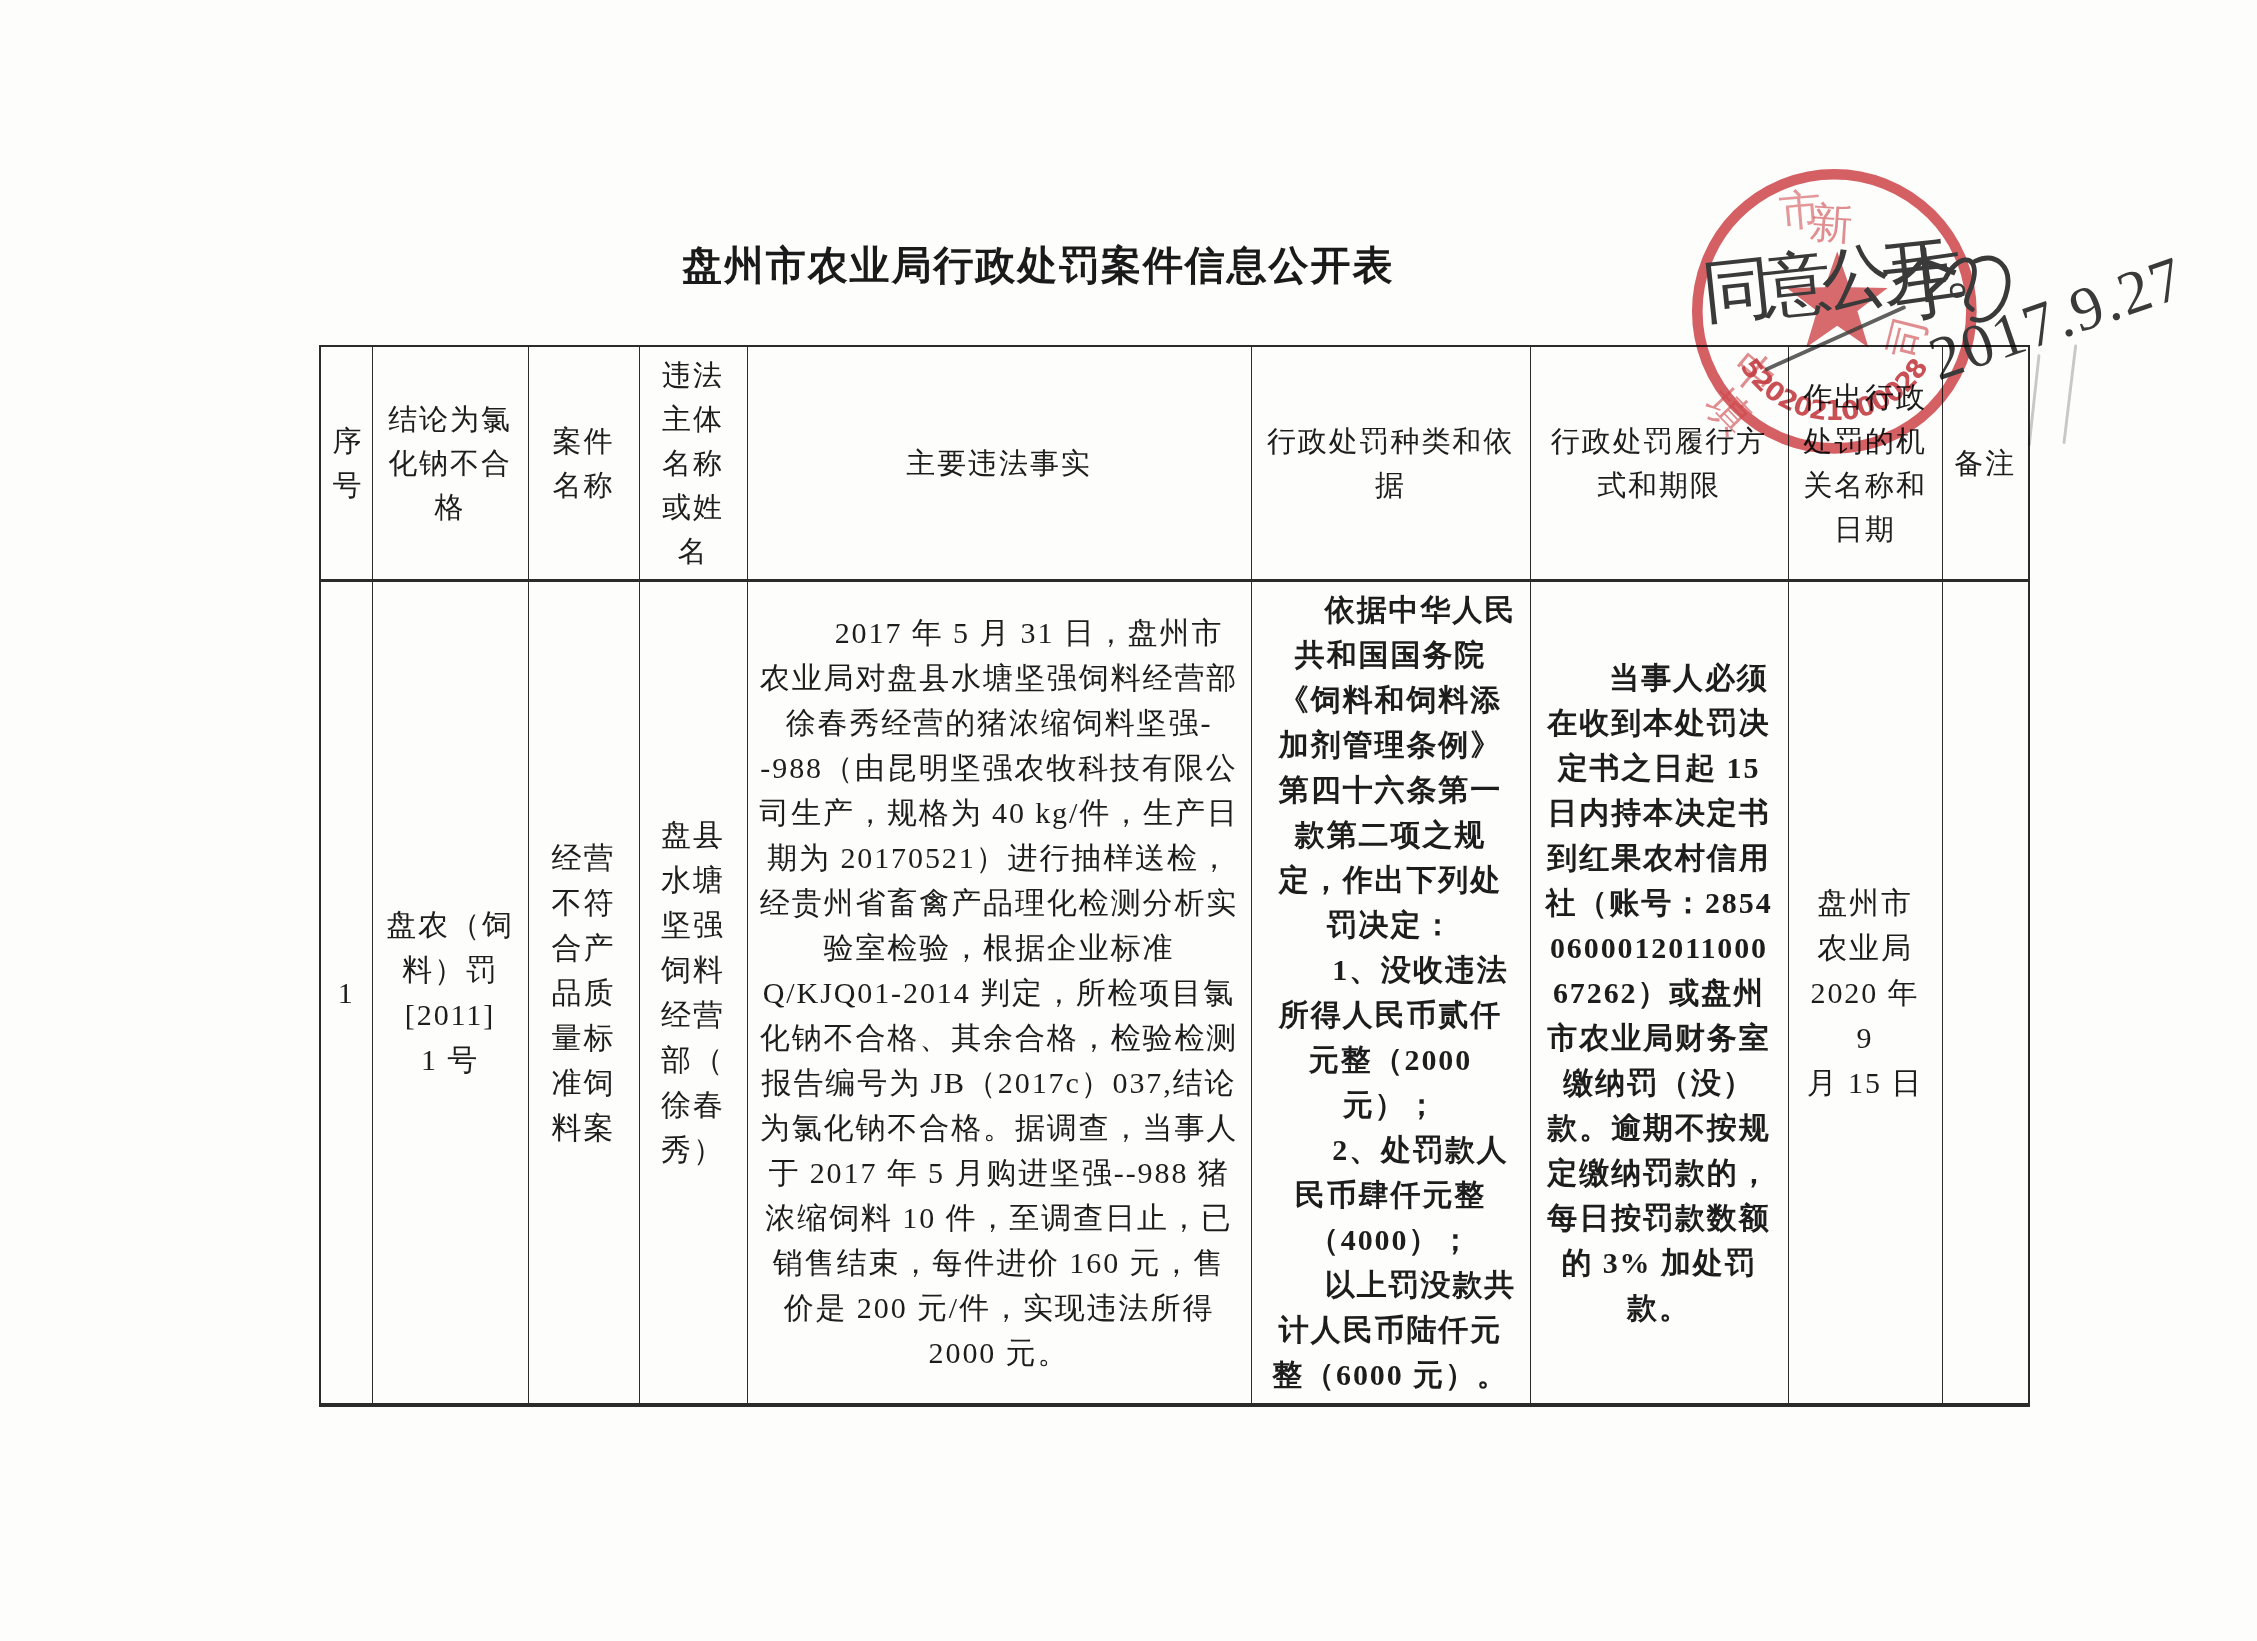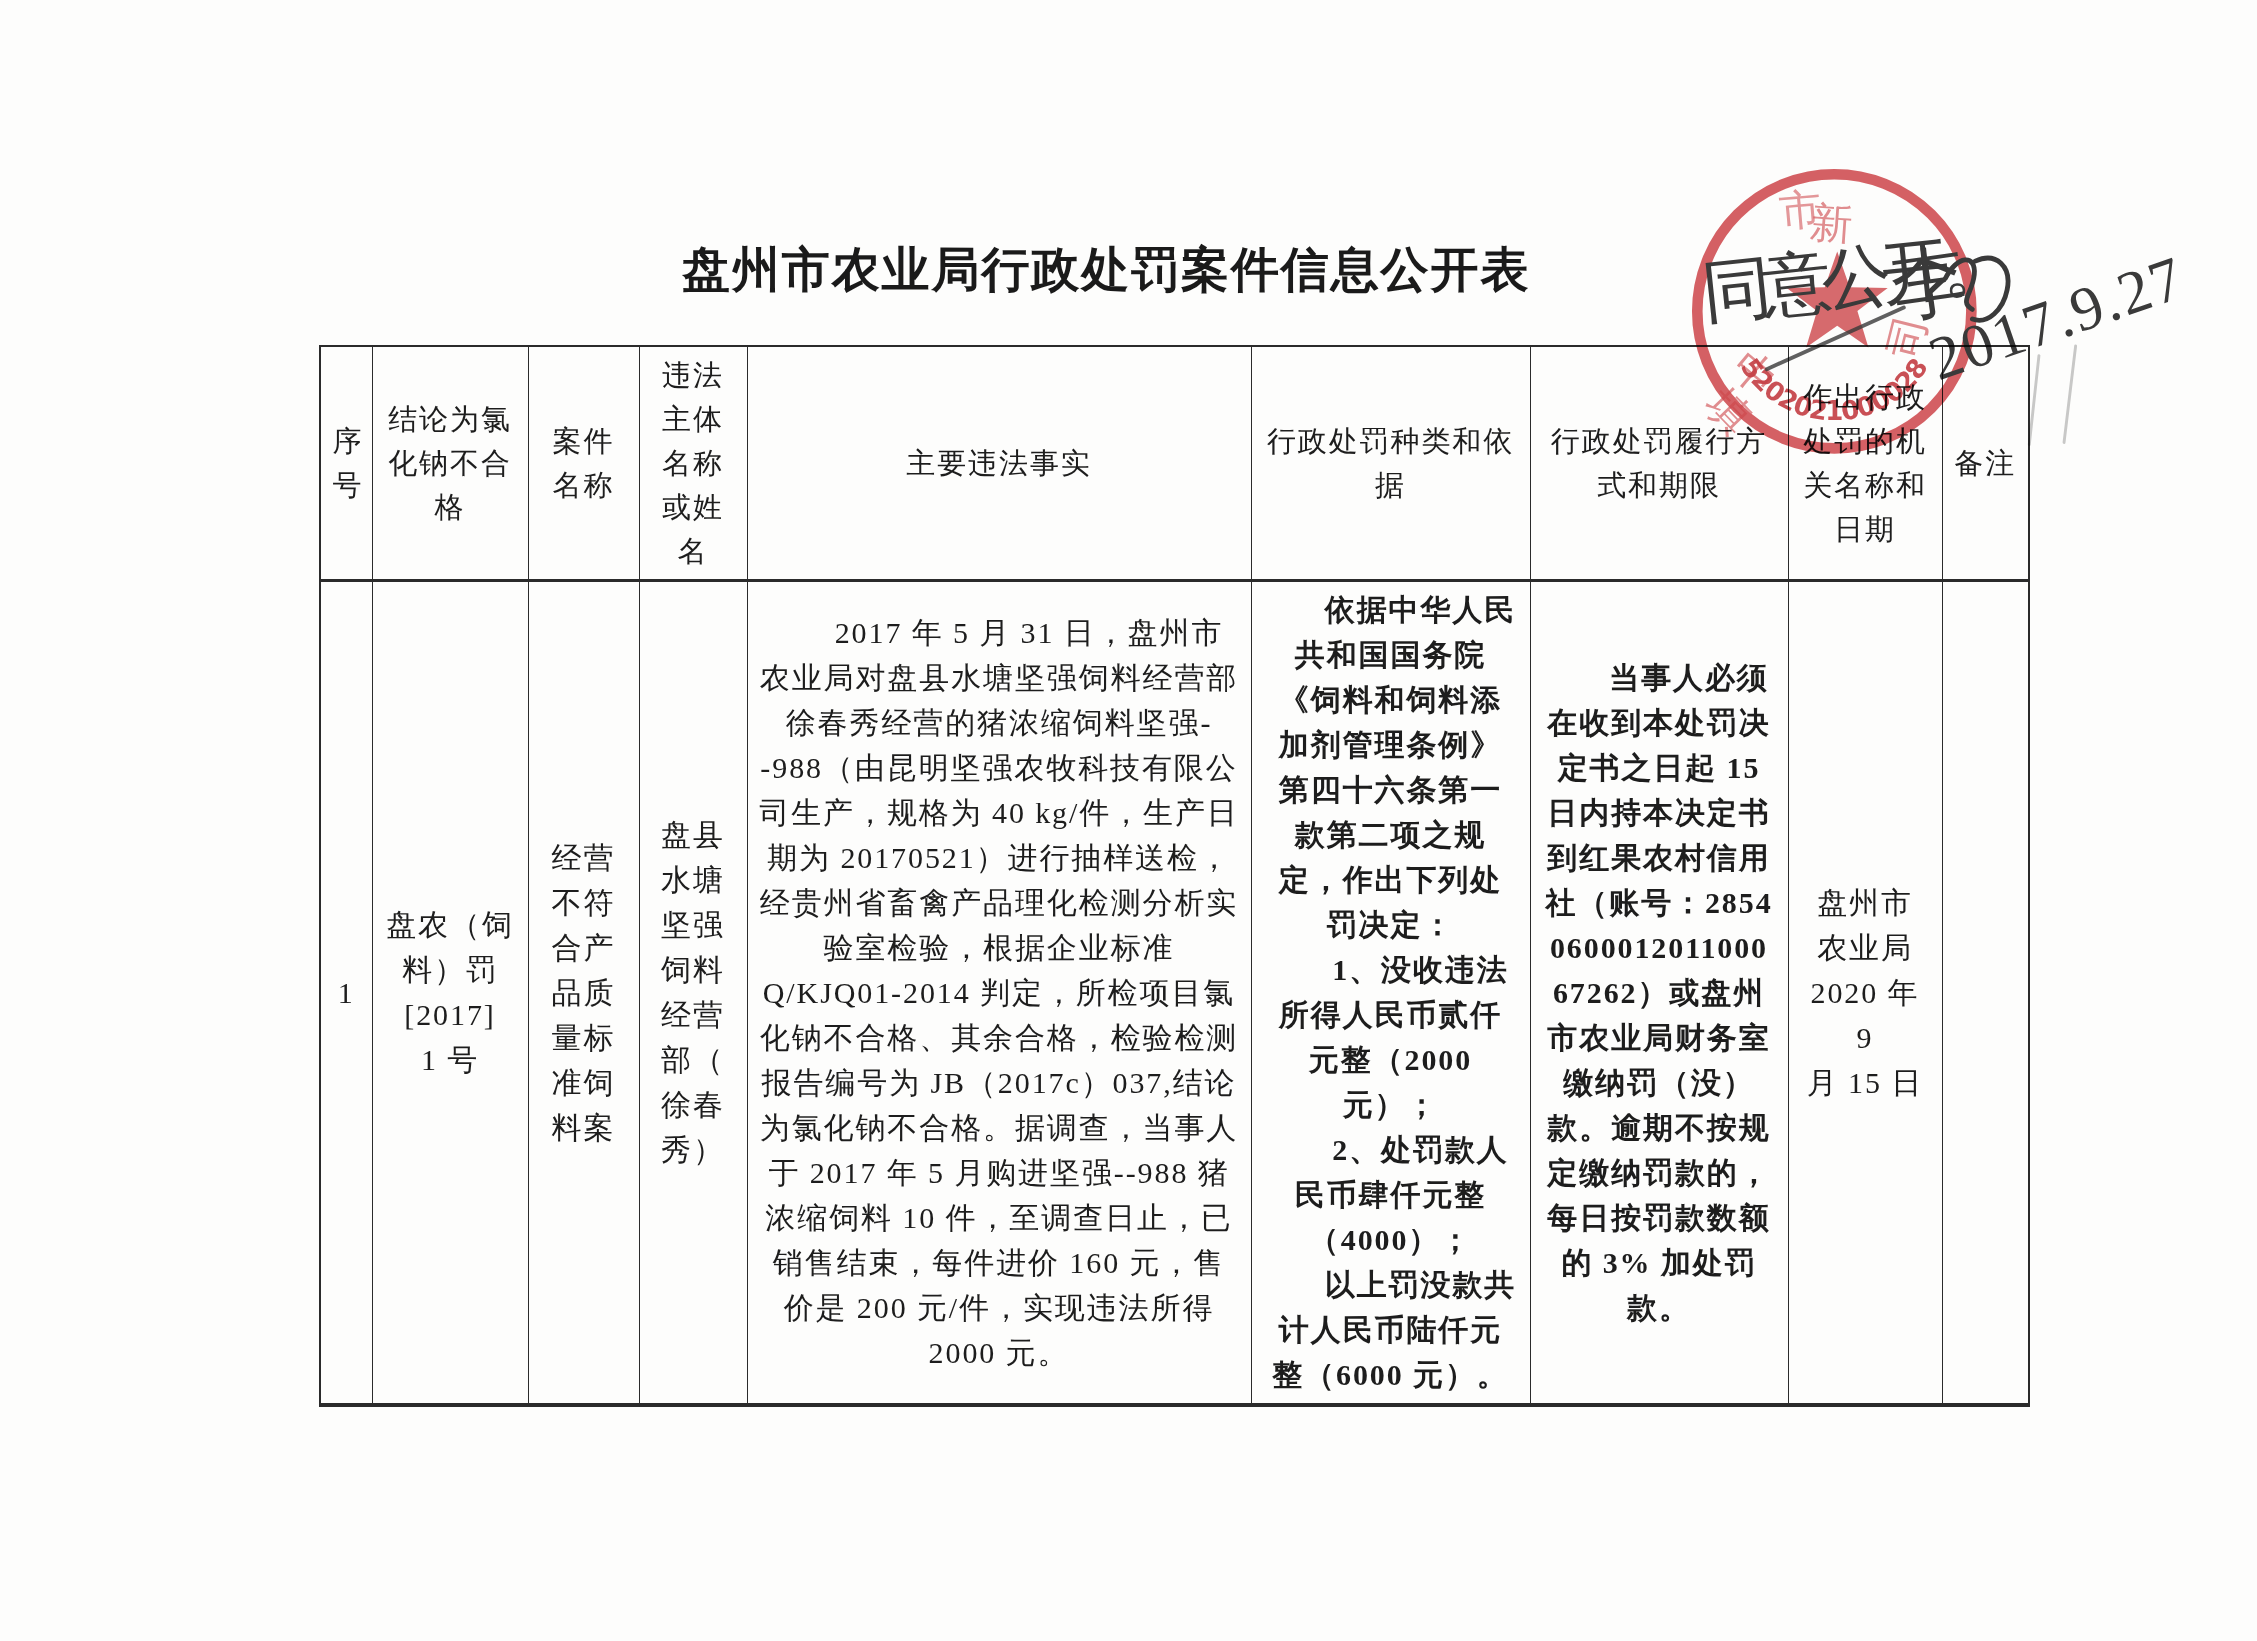--- a/index.html
+++ b/index.html
@@ -13,21 +13,21 @@
   }
   .page { position:absolute; inset:0; background:#fdfdfc; }
 
   
   .doc-title {
     position:absolute;
     left:682px; top:238px;
     margin:0;
     font-family:"Liberation Sans","DejaVu Sans",sans-serif;
     font-weight:bold;
-    font-size:48px;
+    font-size:40px;
     letter-spacing:1.9px;
     color:#1a1a1a;
     white-space:nowrap;
   }
 
   
   table.penalty {
     position:absolute;
     left:319px; top:345px;
     width:1709px;
@@ -117,21 +117,21 @@
         <td>主要违法事实</td>
         <td>行政处罚种类和依据</td>
         <td>行政处罚履行方式和期限</td>
         <td>作出行政处罚的机关名称和日期</td>
         <td>备注</td>
       </tr>
       <tr class="data">
         <td>1</td>
         <td class="preline">盘农（饲
 料）罚
-[2017]
+[2011]
 1 号</td>
         <td class="preline">经营
 不符
 合产
 品质
 量标
 准饲
 料案</td>
         <td class="preline">盘县
 水塘

